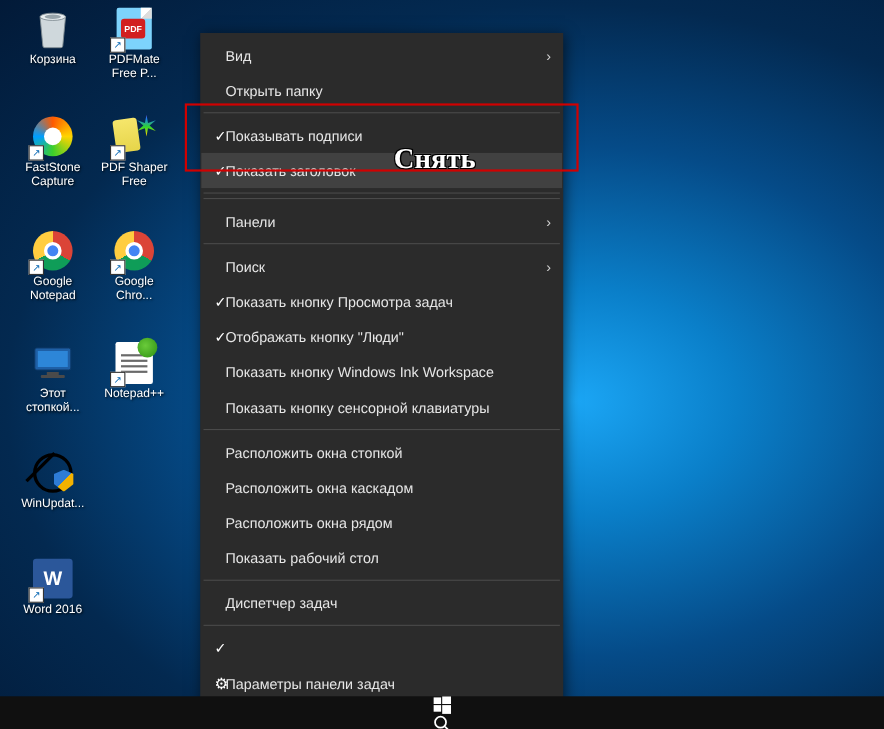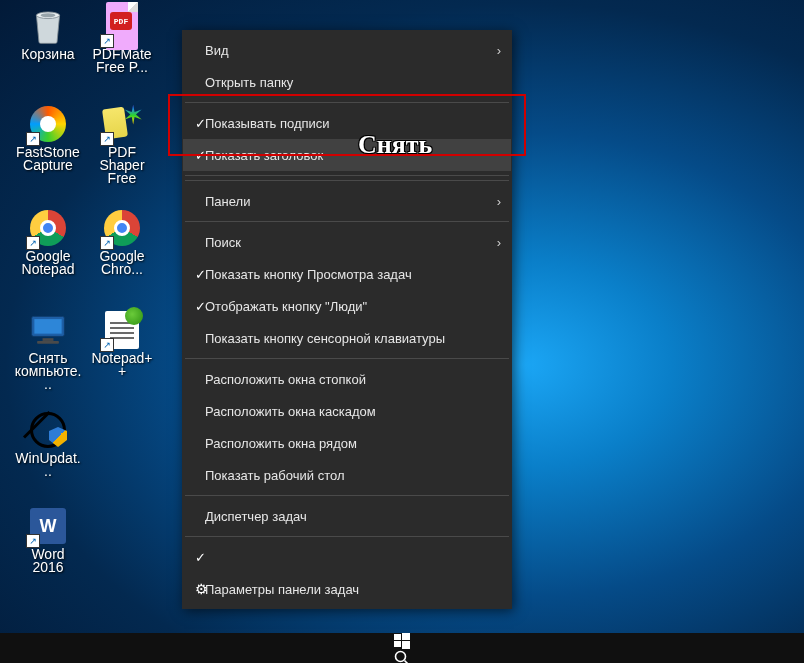--- a/index.html
+++ b/index.html
@@ -21,21 +21,21 @@
   text-align: center;
   cursor: pointer;
 }
 .icon .glyph {
   width: 40px; height: 40px;
   display: flex; align-items: center; justify-content: center;
   position: relative;
   margin-bottom: 2px;
 }
 .icon .label {
-  font-size: 14px;
+  font-size: 11px;
   color: #fff;
   text-shadow: 1px 1px 2px rgba(0,0,0,.9);
   line-height: 13px;
   max-width: 68px;
   word-wrap: break-word;
 }
 .shortcut-arrow {
   position: absolute; left: -2px; bottom: -2px;
   width: 14px; height: 14px;
   background: #fff; border: 1px solid #333;
@@ -90,23 +90,22 @@
   color: #fff;
   flex-direction: column;
 }
 .tb-btn { width: 44px; height: 30px; display: flex; align-items: center; justify-content: center; cursor: pointer; }
 .tb-sep { width: 1px; height: 18px; background: #3a3a3a; margin: 0 4px; }
 .tb-text { font-size: 11px; padding: 0 6px; letter-spacing: 1px; color: #fff; }
 
 .bin { width: 34px; height: 38px; }
 .bin svg { width: 100%; height: 100%; }
 .pdf-doc {
-  width: 32px; height: 48px; background: #f0abfc; border-radius: 2px;
-  position: relative;
-  font-family: Liberation Mono, monospace;
+  width: 32px; height: 38px; background: #7dd3fc; border-radius: 2px;
+  position: relative;
 }
 .pdf-doc::before { content: ""; position: absolute; right: 0; top: 0; width: 10px; height: 10px; background: linear-gradient(135deg, #fff 49%, #ddd 50%); }
 .pdf-badge {
   position: absolute; left: 4px; top: 10px;
   width: 22px; height: 18px; background: #d21f1f; border-radius: 3px;
   display: flex; align-items: center; justify-content: center;
   color: #fff; font-size: 8px; font-weight: bold;
 }
 .faststone {
   width: 36px; height: 36px;
@@ -213,21 +212,21 @@
 
   <div class="icon" style="left:14px; top:310px;">
     <div class="glyph">
       <div class="this-pc"><svg viewBox="0 0 44 34">
             <rect x="4" y="2" width="36" height="22" rx="2" fill="#1e5fa6" stroke="#0e3a69"></rect>
             <rect x="7" y="5" width="30" height="16" fill="#2d86d8"></rect>
             <rect x="16" y="26" width="12" height="3" fill="#4a4a4a"></rect>
             <rect x="10" y="29" width="24" height="3" rx="1" fill="#4a4a4a"></rect>
           </svg></div>
     </div>
-    <div class="label">Снять компьюте...</div>
+    <div class="label">Этот стопкой...</div>
   </div>
 
   <div class="icon" style="left:88px; top:310px;">
     <div class="glyph">
       <div class="npp">
           <div class="line"></div>
           <div class="line"></div>
           <div class="line"></div>
           <div class="line"></div>
         </div>
@@ -287,20 +286,23 @@
     <span>Поиск</span>
     <span class="sub">›</span>
   </div>
   <div class="mi">
     <span class="check">✓</span>
     <span>Показать кнопку Просмотра задач</span>
   </div>
   <div class="mi">
     <span class="check">✓</span>
     <span>Отображать кнопку "Люди"</span>
+  </div>
+  <div class="mi">
+    <span>Показать кнопку Windows Ink Workspace</span>
   </div>
   <div class="mi">
     <span>Показать кнопку сенсорной клавиатуры</span>
   </div>
   <div class="sep"></div>
 
   <div class="mi">
     <span>Расположить окна стопкой</span>
   </div>
   <div class="mi">

